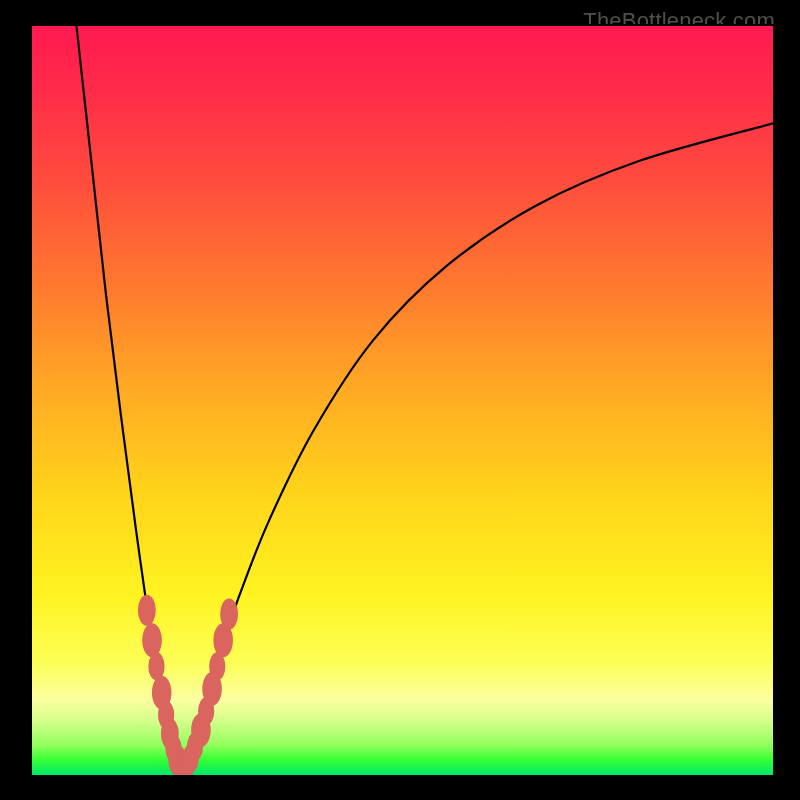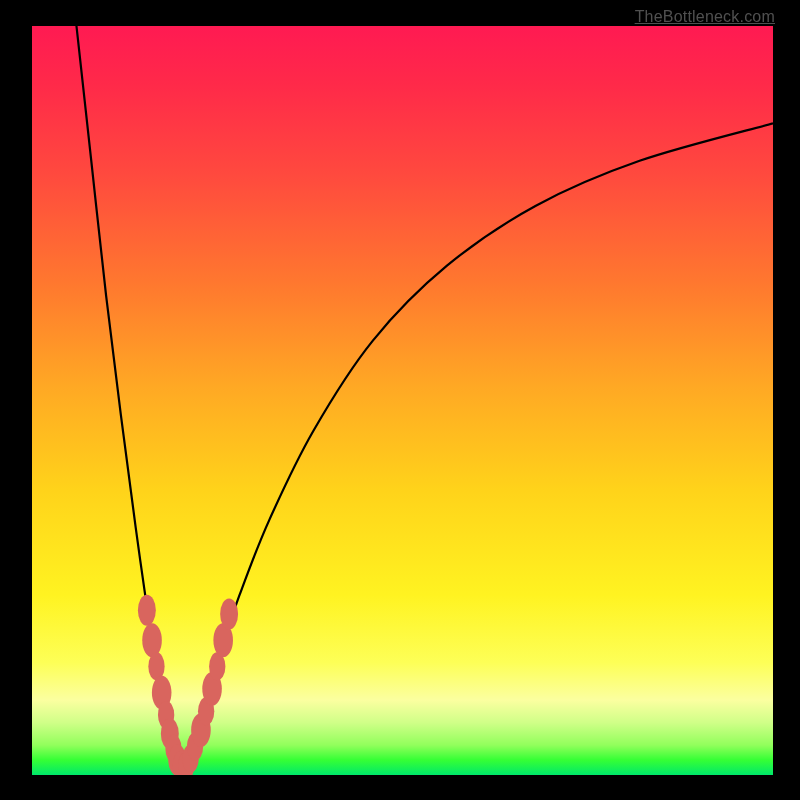--- a/index.html
+++ b/index.html
@@ -40,25 +40,24 @@
       #92ff5c 96%,
       #35ff35 98%,
       #00e86a 100%
     );
   }
   .attribution {
     position: absolute;
     top: 8px;
     right: 25px;
     color: #505050;
-    font-size: 16px;
+    font-size: 22px;
     font-weight: 500;
     letter-spacing: 0.2px;
     user-select: none;
-    text-decoration: underline;
   }
   svg.curves {
     position: absolute;
     left: 0;
     top: 0;
     width: 741px;
     height: 749px;
   }
 </style>
 </head>

